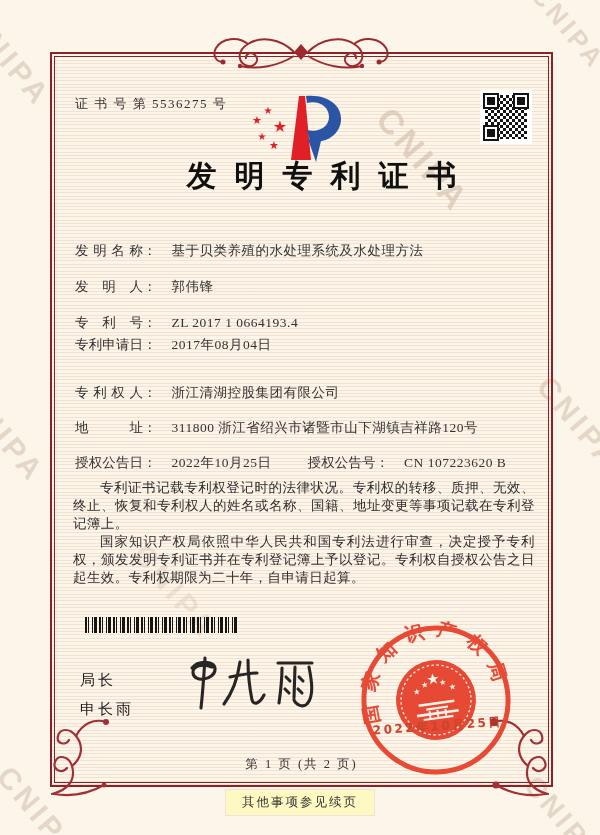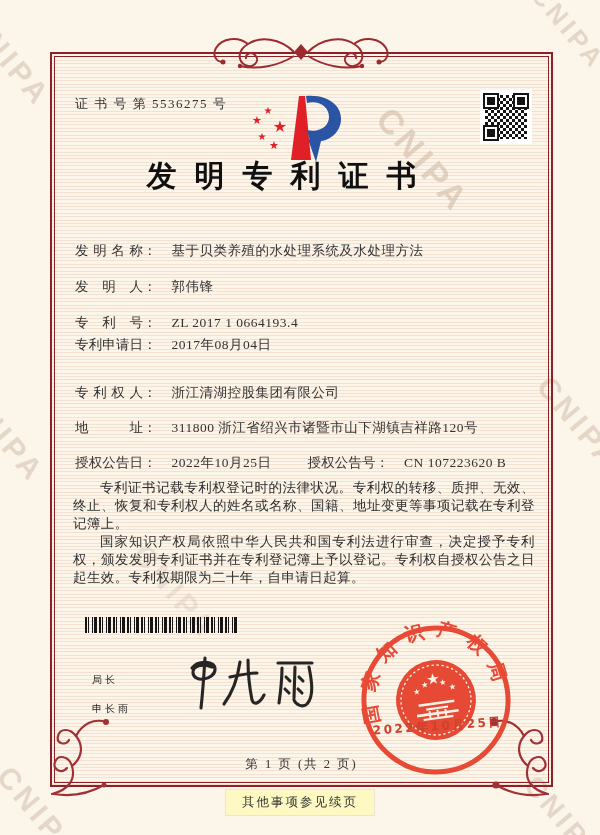--- a/index.html
+++ b/index.html
@@ -30,21 +30,21 @@
   .frame::after{
     content:"";position:absolute;inset:2px;border:1px solid #8c2127;
   }
   .abs{position:absolute;}
   .certno{
     position:absolute;left:75px;top:95px;
     font-size:13px;letter-spacing:1.5px;color:#333;text-align:center;
   }
   .title{
     position:absolute;left:50px;top:156px;width:463px;text-align:center;
-    font-size:30px;font-weight:bold;letter-spacing:18px;text-indent:18px;color:#101010;
+    font-size:30px;font-weight:bold;letter-spacing:18px;text-indent:18px;color:#101010;padding-left:40px;
   }
   .frow{
     position:absolute;left:75px;font-size:13.5px;color:#333;white-space:nowrap;
   }
   .flabel{
     display:inline-block;width:68px;
     text-align:justify;text-align-last:justify;text-justify:inter-character;
     vertical-align:bottom;
   }
   .colon{display:inline-block;}
@@ -57,23 +57,23 @@
   .paras p{margin:0;text-indent:2em;letter-spacing:.4px;}
   .barcode{
     position:absolute;left:85px;top:617px;width:154px;height:16px;
     background:repeating-linear-gradient(90deg,
       #151515 0 2px, transparent 2px 3px,
       #151515 3px 4px, transparent 4px 7px,
       #151515 7px 8px, transparent 8px 9px,
       #151515 9px 12px, transparent 12px 14px);
   }
   .signer{
-    position:absolute;left:92px;top:666px;
-    font-family:Liberation Mono, monospace;
-    font-size:10px;color:#1c1c1c;line-height:29px;letter-spacing:3px;
+    position:absolute;left:80px;top:666px;
+    font-family:Liberation Serif, serif;
+    font-size:15px;color:#1c1c1c;line-height:29px;letter-spacing:3px;
   }
   .pageno{
     position:absolute;left:50px;top:756px;width:503px;text-align:center;
     font-size:12.5px;letter-spacing:2px;color:#333;
   }
   .note{
     position:absolute;left:50%;top:789px;transform:translateX(-50%);
     background:#fef9c3;border:1px solid #eee4d6;
     padding:4px 16px;font-size:12.5px;letter-spacing:2px;color:#333;
   }

